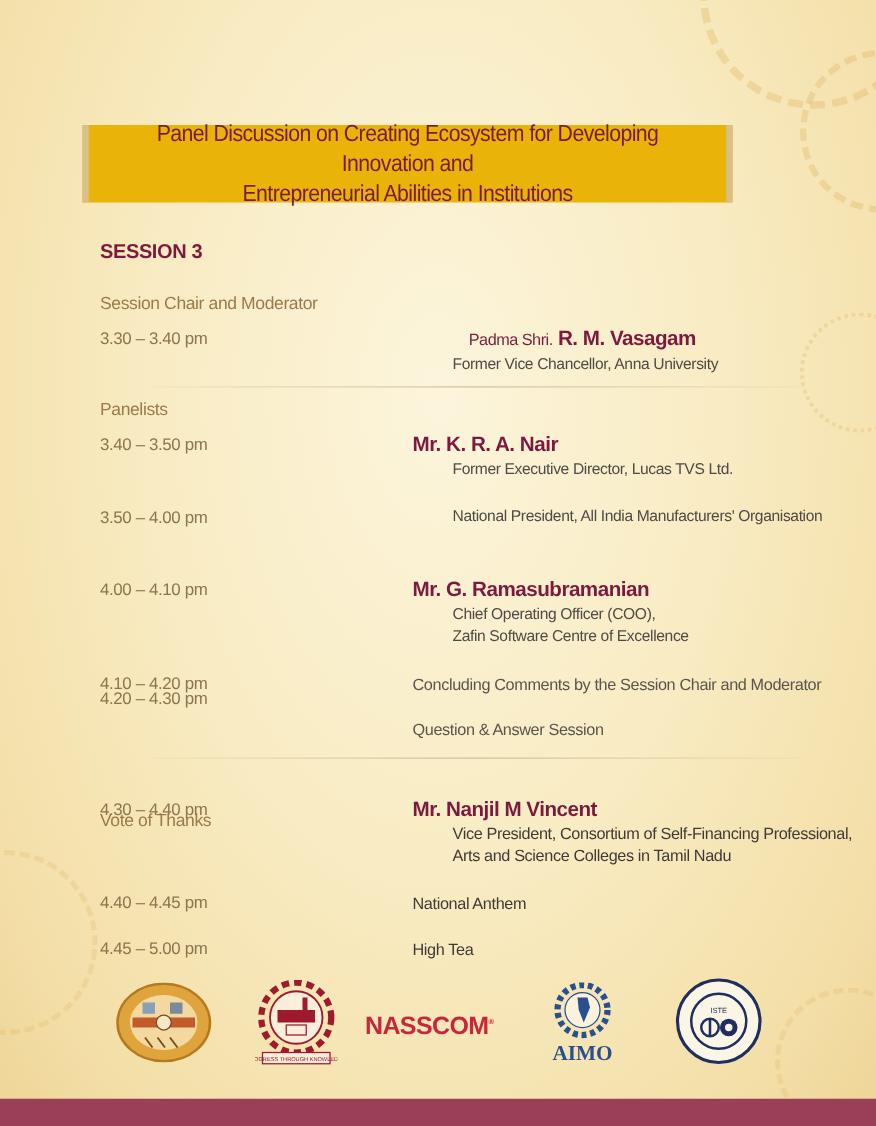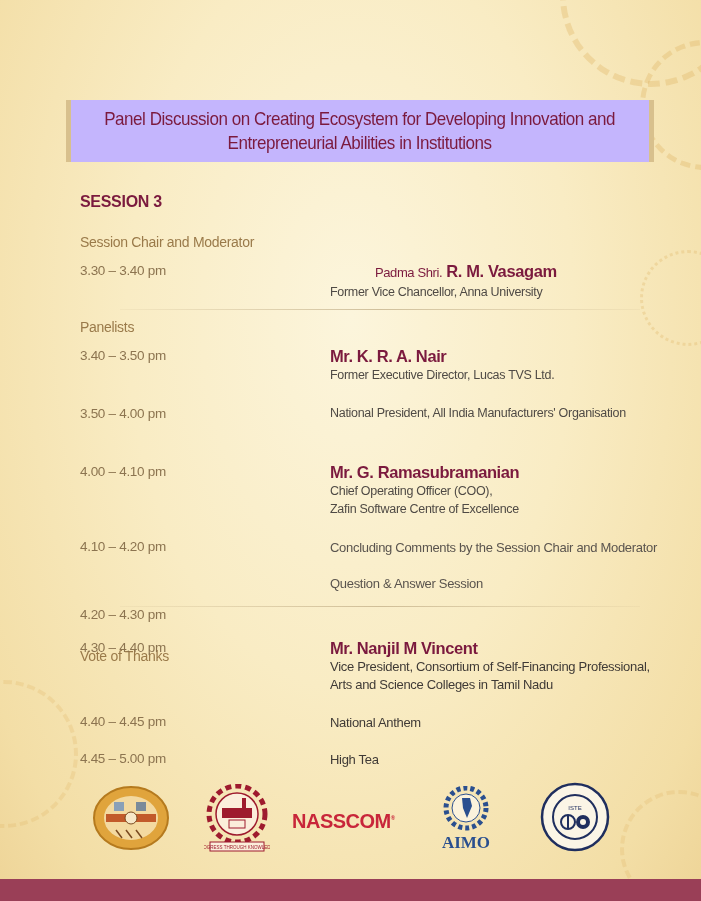--- a/index.html
+++ b/index.html
@@ -9,22 +9,22 @@
     background: radial-gradient(ellipse at 50% 35%, #fcf5dc 0%, #f9ecc4 45%, #f3dea6 85%, #eed497 100%);
   }
   .gear { position: absolute; border-radius: 50%; border: 2px solid rgba(222,180,100,0.35); }
   .gear.g1 { width: 170px; height: 170px; top: -95px; left: 560px; border-style: dashed; border-width: 6px; }
   .gear.g2 { width: 120px; height: 120px; top: 40px; left: 640px; border-style: dashed; border-width: 5px; }
   .gear.g3 { width: 140px; height: 140px; top: 680px; left: -70px; border-style: dashed; border-width: 4px; border-color: rgba(222,180,100,0.25);}
   .gear.g4 { width: 110px; height: 110px; top: 790px; left: 620px; border-style: dashed; border-width: 4px; border-color: rgba(222,180,100,0.25);}
   .gear.g5 { width: 90px; height: 90px; top: 250px; left: 640px; border-style: dotted; border-width: 3px; border-color: rgba(222,180,100,0.3);}
 
   .title-box {
-    position: absolute; left: 66px; top: 100px; width: 588px; height: 62px;
-    background: #c4b5fd;
+    position: absolute; left: 66px; top: 100px; width: 520px; height: 62px;
+    background: #eab308;
     border-left: 5px solid #d8c08d; border-right: 5px solid #d8c08d;
     box-sizing: border-box;
     display: flex; align-items: center; justify-content: center; text-align: center;
   }
   .title-box h1 {
     margin: 0; font-weight: normal; color: #7b1a3e;
     font-family: "Liberation Sans Narrow", "Liberation Sans", sans-serif;
     font-size: 18.5px; line-height: 24px; letter-spacing: -0.5px; transform: scaleX(0.92);
   }
   .session-title {
@@ -33,21 +33,21 @@
   }
   .section-label {
     position: absolute; left: 80px; font-size: 14px; font-weight: normal; color: #9a7a4a; letter-spacing: -0.3px;
   }
   .time {
     position: absolute; left: 80px; font-size: 13.5px; color: #8c7450; letter-spacing: -0.3px;
   }
   .entry { position: absolute; left: 330px; width: 340px; }
   .name { font-size: 16.5px; font-weight: bold; color: #7b1a3e; line-height: 20px; letter-spacing: -0.4px; }
   .prefix { font-size: 13px; font-weight: normal; color: #7b1a3e; margin-left: 45px; }
-  .desc { font-size: 12.5px; color: #4f4a45; line-height: 18px; letter-spacing: -0.3px; }
+  .desc { font-size: 12.5px; color: #4f4a45; line-height: 18px; letter-spacing: -0.3px; margin-left: 32px; }
   .plain { font-size: 13px; color: #4f4a45; letter-spacing: -0.3px; line-height: 18px; }
   .divider { position: absolute; left: 120px; width: 520px; height: 1px; background: linear-gradient(90deg, rgba(190,170,130,0.1), rgba(190,170,130,0.7), rgba(190,170,130,0.1)); }
 
   .logos { position: absolute; top: 780px; left: 0; width: 701px; height: 70px; }
   .logo { position: absolute; }
   .footer-band { position: absolute; left: 0; top: 879px; width: 701px; height: 22px; background: #9a3f57; }
 </style>
 </head>
 <body>
 
@@ -89,21 +89,21 @@
 <div class="time" style="top:464px">4.00 – 4.10 pm</div>
 <div class="entry" style="top:462px">
   <div class="name">Mr. G. Ramasubramanian</div>
   <div class="desc">Chief Operating Officer (COO),</div>
   <div class="desc">Zafin Software Centre of Excellence</div>
 </div>
 
 <div class="time" style="top:539px">4.10 – 4.20 pm</div>
 <div class="entry plain" style="top:539px; color:#5a544e">Concluding Comments by the Session Chair and Moderator</div>
 
-<div class="time" style="top:607px">4.20 – 4.30 pm</div>
+<div class="time" style="top:551px">4.20 – 4.30 pm</div>
 <div class="entry plain" style="top:575px; color:#5a544e">Question &amp; Answer Session</div>
 
 <div class="divider" style="top:606px"></div>
 
 <div class="section-label" style="top:648px">Vote of Thanks</div>
 <div class="time" style="top:640px">4.30 – 4.40 pm</div>
 <div class="entry" style="top:638px; width:360px">
   <div class="name">Mr. Nanjil M Vincent</div>
   <div class="desc" style="color:#3f3a36; font-size:13px">Vice President, Consortium of Self-Financing Professional,</div>
   <div class="desc" style="color:#3f3a36; font-size:13px">Arts and Science Colleges in Tamil Nadu</div>

